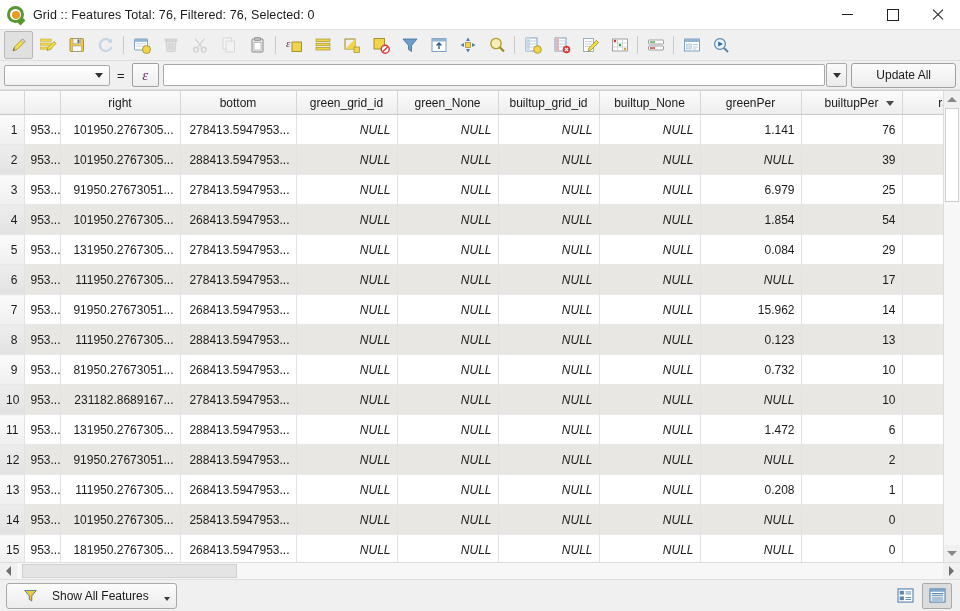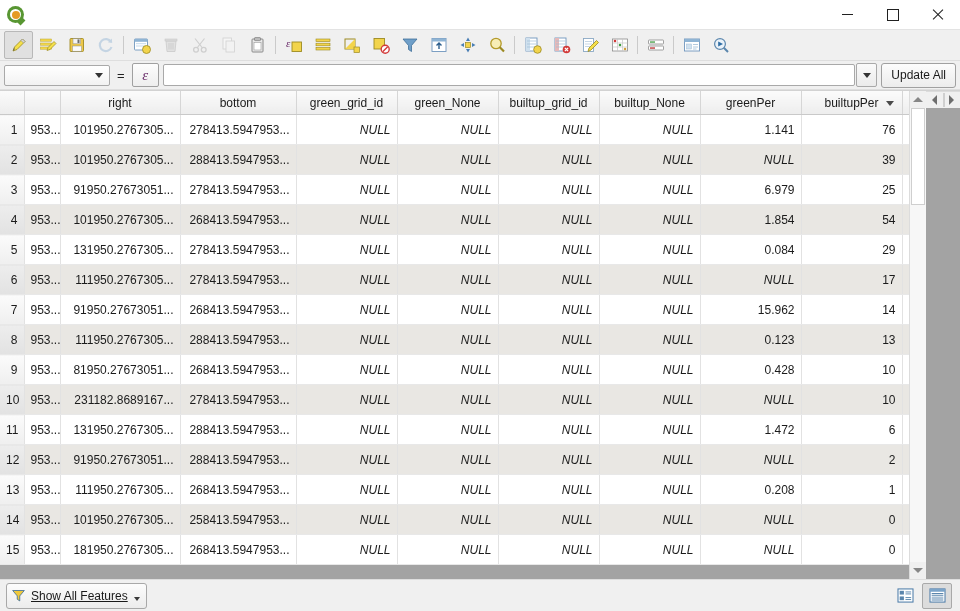--- a/index.html
+++ b/index.html
@@ -218,44 +218,44 @@
     border: 1px solid #a9a9a9;
     border-radius: 2px;
     display: flex;
     align-items: center;
     justify-content: center;
     margin-left: -3px;
   }
   .value-drop .combo-arrow { position: static; margin: 0; }
   .upd-btn {
     height: 23px;
-    padding: 0 9px;
+    padding: 0 24px;
     background: linear-gradient(#fcfcfc, #ececec);
     border: 1px solid #a0a0a0;
     border-radius: 3px;
     font-size: 12px;
     color: #1a1a1a;
     display: flex;
     align-items: center;
     white-space: nowrap;
   }
   .upd-btn.disabled {
     color: #a6a6a6;
     border-color: #c6c6c6;
     background: #f1f1f1;
   }
 
   
   .table-wrap {
     flex: 1 1 auto;
     position: relative;
-    background: #a3a3a3;
+    background: #0369a1;
     overflow: hidden;
     display: flex;
-    flex-direction: row;
+    flex-direction: column;
     border-top: 1px solid #d2d2d2;
   }
   .table-scroll {
     flex: 1 1 auto;
     overflow: hidden;
     position: relative;
   }
   table.grid {
     border-collapse: collapse;
     table-layout: fixed;
@@ -419,31 +419,30 @@
     min-height: 31px;
     background: #f0f0f0;
     display: flex;
     align-items: center;
     padding: 0 6px;
     border-top: 1px solid #dedede;
     position: relative;
   }
   .showall-btn {
     height: 24px;
-    padding: 0 6px 0 4px;
+    padding: 0 6px 0 16px;
     background: linear-gradient(#fcfcfc, #ececec);
     border: 1px solid #a8a8a8;
     border-radius: 3px;
     display: flex;
     align-items: center;
-    gap: 5px;
+    gap: 14px;
     font-size: 12px;
     color: #1a1a1a;
     white-space: nowrap;
-    text-decoration: underline;
   }
   .showall-caret {
     width: 0; height: 0;
     border-left: 3.5px solid transparent;
     border-right: 3.5px solid transparent;
     border-top: 4px solid #3a3a3a;
     margin-top: 7px;
     margin-left: 1px;
   }
   .view-toggles {
@@ -471,20 +470,21 @@
 
 <div class="window">
 
   <div class="titlebar">
     <div class="app-logo">
       <div class="ring"></div>
       <div class="tail"></div>
       <div class="inner"></div>
       <div class="core"></div>
     </div>
+    <div class="title-text">Grid :: Features Total: 76, Filtered: 76, Selected: 0</div>
     <div class="winbtns">
       <div class="winbtn">
         <div class="wb-min"></div>
       </div>
       <div class="winbtn">
         <div class="wb-max"></div>
       </div>
       <div class="winbtn close">
         <div class="wb-close"></div>
       </div>
@@ -853,21 +853,21 @@
             </tr>
             <tr class="odd">
               <td class="rownum">9</td>
               <td class="clipped">953...</td>
               <td>81950.27673051...</td>
               <td>268413.5947953...</td>
               <td class="null">NULL</td>
               <td class="null">NULL</td>
               <td class="null">NULL</td>
               <td class="null">NULL</td>
-              <td>0.428</td>
+              <td>0.732</td>
               <td>10</td>
               <td>0.043</td>
             </tr>
             <tr class="even">
               <td class="rownum">10</td>
               <td class="clipped">953...</td>
               <td>231182.8689167...</td>
               <td>278413.5947953...</td>
               <td class="null">NULL</td>
               <td class="null">NULL</td>

